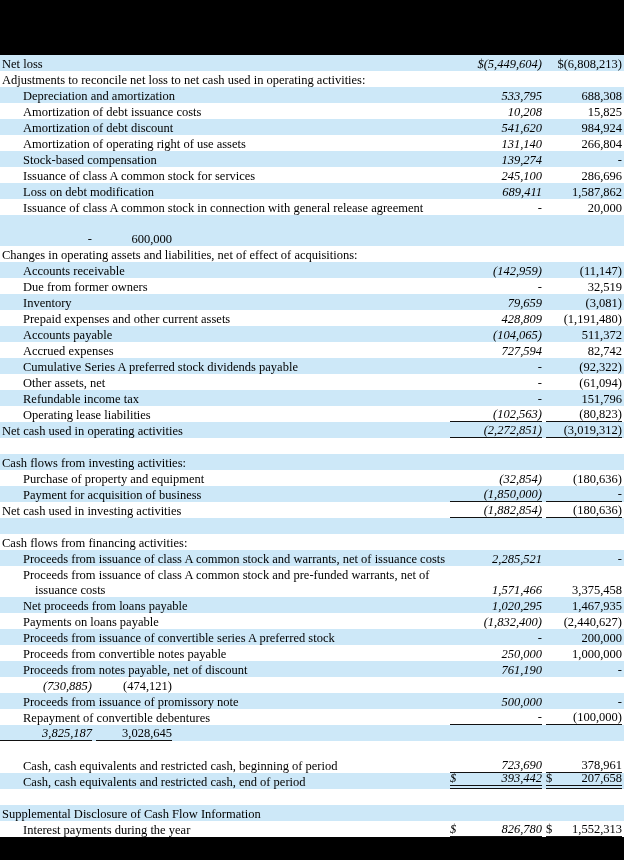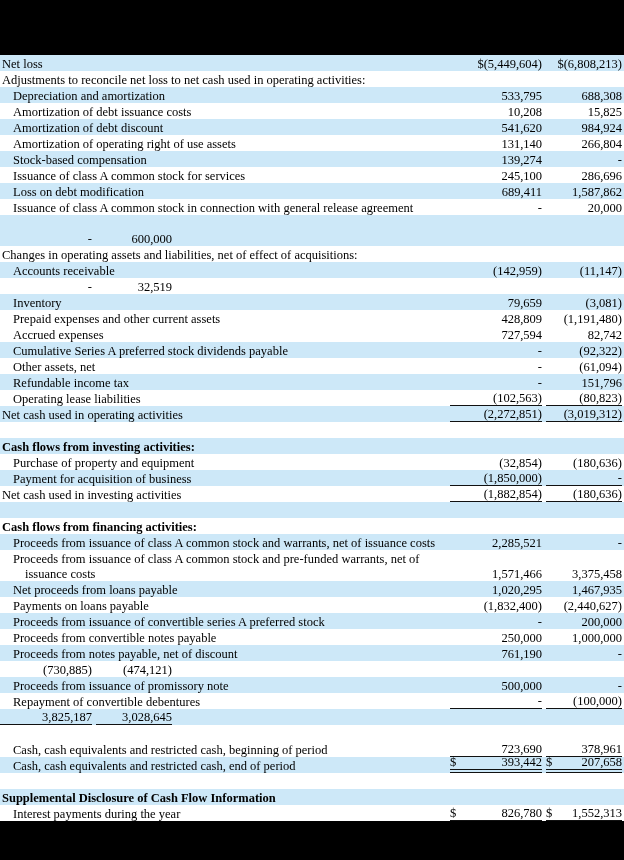--- a/index.html
+++ b/index.html
@@ -10,26 +10,26 @@
   }
   .band-top{height:55px;background:#000;flex:0 0 auto;}
   .band-bottom{flex:1 1 auto;background:#000;min-height:6px;}
   .table{flex:0 0 auto;background:#fff;}
   .row{
     display:flex;align-items:flex-end;height:16px;
     font-size:12.5px;line-height:14.5px;padding-right:2px;box-sizing:border-box;
   }
   .row.tall{height:31px;}
   .row.shade{background:#cde8f8;}
-  .row.bold{font-weight:bold;}
+  .row.bold{font-weight:normal;}
   .label{flex:1 1 auto;padding-left:2px;white-space:nowrap;overflow:hidden;}
-  .row.ind1 .label{padding-left:13px;}
+  .row.ind1 .label{padding-left:23px;}
   .label .line2{display:block;padding-left:12px;white-space:nowrap;}
   .col{flex:0 0 auto;text-align:right;white-space:nowrap;box-sizing:border-box;}
-  .col.c1{width:92px;}
+  .col.c1{width:92px;font-style:italic;}
   .col.c2{width:76px;margin-left:4px;}
   .row.u1 .col{border-bottom:1.5px solid #111;}
   .row.u2 .col{border-bottom:4px double #111;}
   .col.split{display:flex;justify-content:space-between;}
   .col.split .cur{text-align:left;}
   .col.split .val{text-align:center;}
 </style>
 </head>
 <body>
 
@@ -94,32 +94,38 @@
       <div class="label"><span>Changes in operating assets and liabilities, net of effect of acquisitions:</span></div>
       <div class="col c1"></div>
       <div class="col c2"></div>
     </div>
     <div class="row shade ind1">
       <div class="label"><span>Accounts receivable</span></div>
       <div class="col c1">(142,959)</div>
       <div class="col c2">(11,147)</div>
     </div>
     <div class="row ind1">
+      <div class="label"><span>Due from former owners</span></div>
       <div class="col c1">-</div>
       <div class="col c2">32,519</div>
     </div>
     <div class="row shade ind1">
       <div class="label"><span>Inventory</span></div>
       <div class="col c1">79,659</div>
       <div class="col c2">(3,081)</div>
     </div>
     <div class="row ind1">
       <div class="label"><span>Prepaid expenses and other current assets</span></div>
       <div class="col c1">428,809</div>
       <div class="col c2">(1,191,480)</div>
+    </div>
+    <div class="row shade ind1">
+      <div class="label"><span>Accounts payable</span></div>
+      <div class="col c1">(104,065)</div>
+      <div class="col c2">511,372</div>
     </div>
     <div class="row ind1">
       <div class="label"><span>Accrued expenses</span></div>
       <div class="col c1">727,594</div>
       <div class="col c2">82,742</div>
     </div>
     <div class="row shade ind1">
       <div class="label"><span>Cumulative Series A preferred stock dividends payable</span></div>
       <div class="col c1">-</div>
       <div class="col c2">(92,322)</div>

